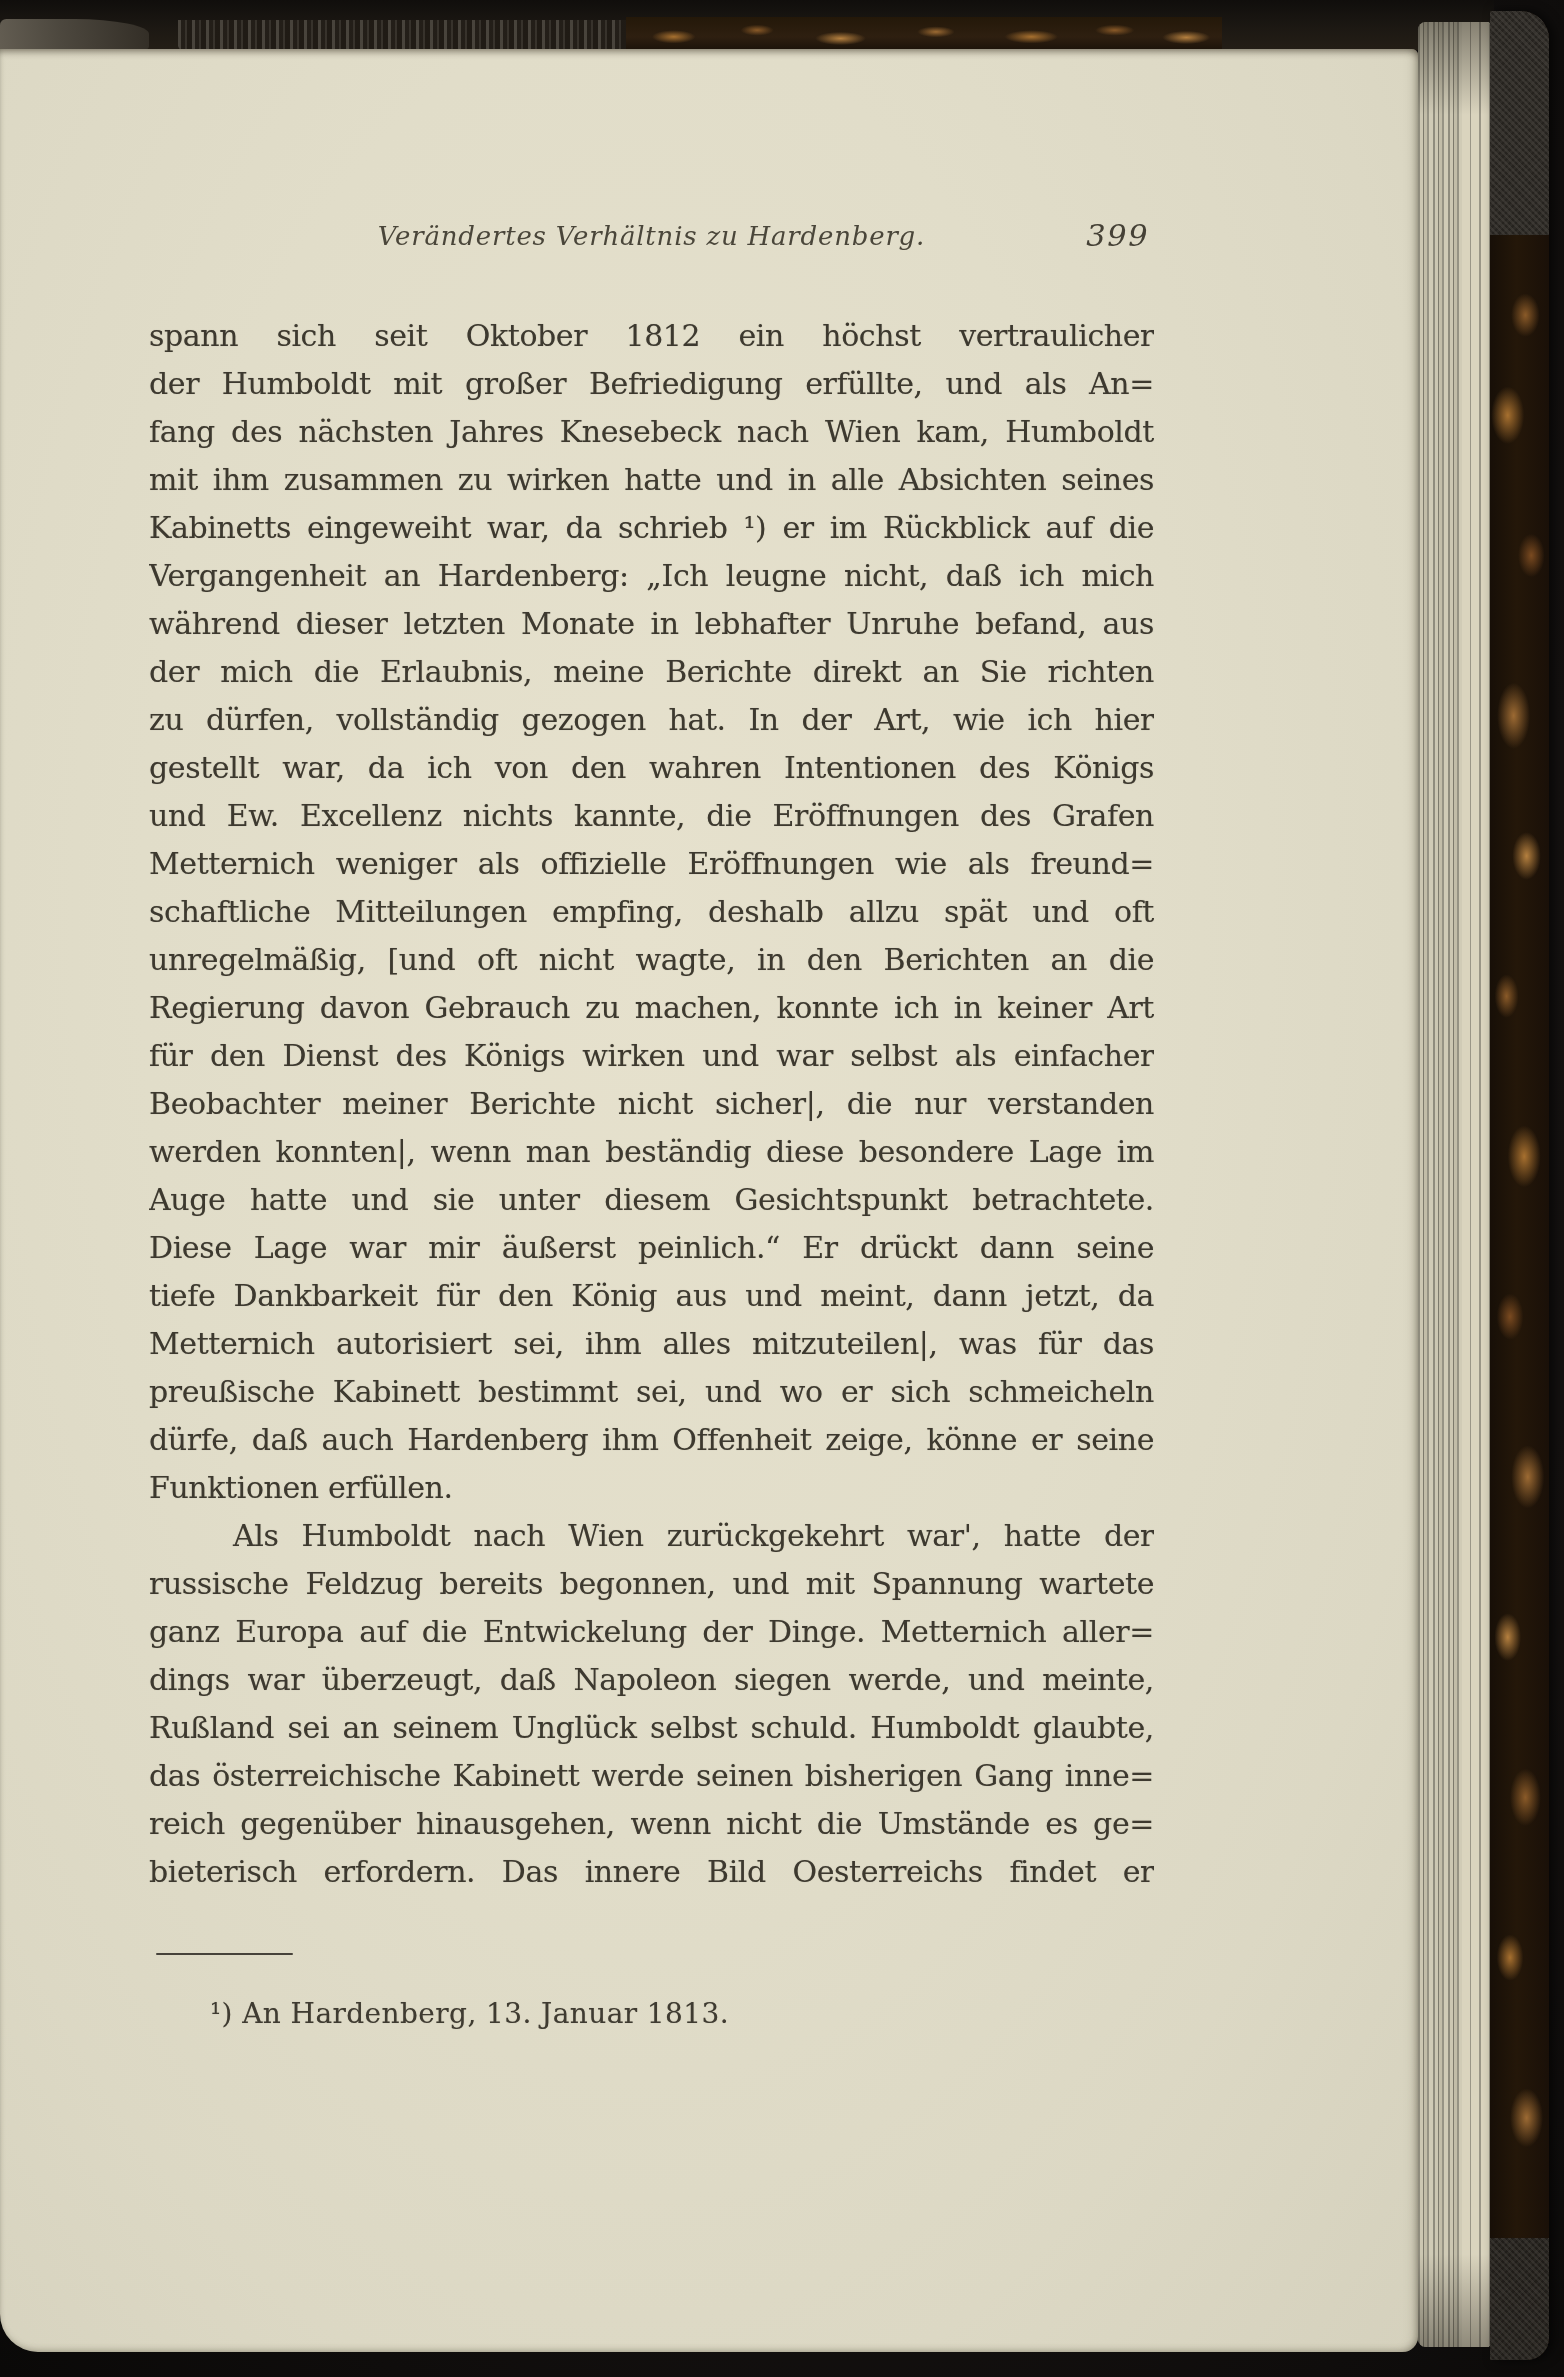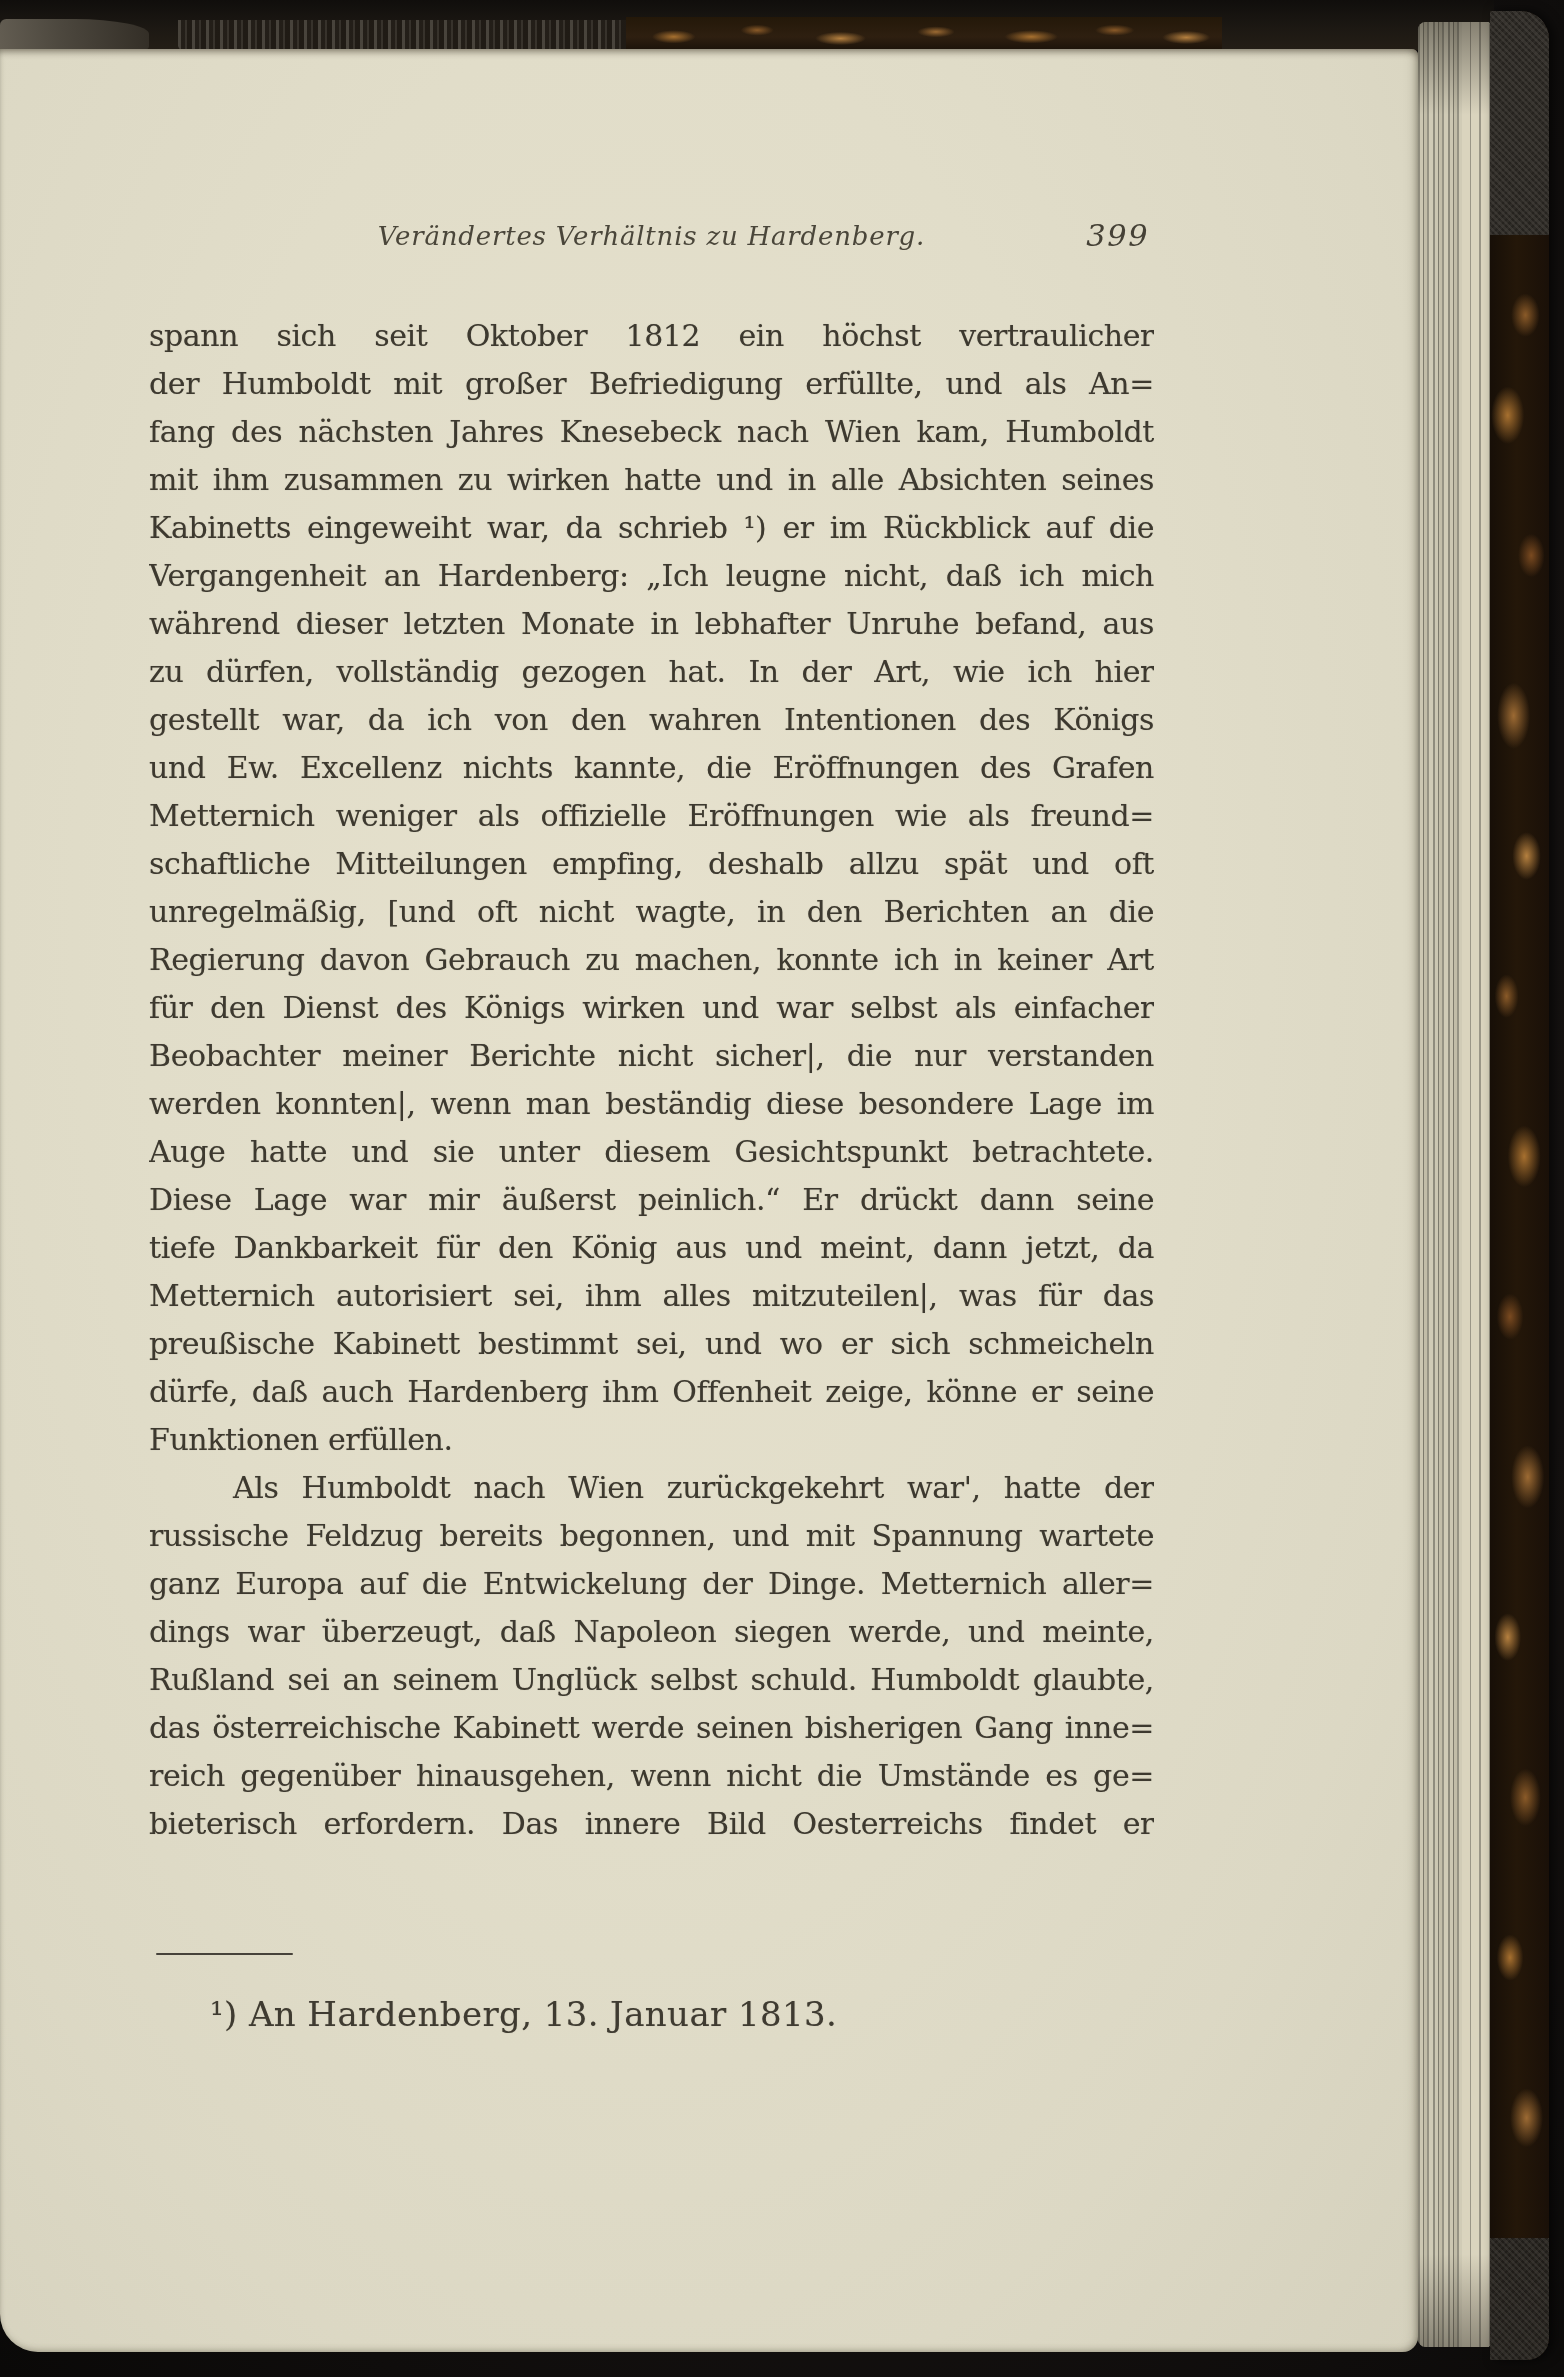--- a/index.html
+++ b/index.html
@@ -83,21 +83,21 @@
     overflow:hidden;
   }
   .line.short{text-align:right;text-align-last:left;}
   .line.indent{padding-left:84px;}
   .footnote-rule{
     position:absolute;left:156px;top:1904px;width:137px;height:2.3px;
     background:#46423a;border-radius:1.6px;
   }
   .footnote{
     position:absolute;left:210px;top:1946px;width:861px;
-    color:#3f3b31;font-size:34px;line-height:38px;letter-spacing:0.4px;
+    color:#3f3b31;font-size:28px;line-height:38px;letter-spacing:0.4px;
     text-shadow:0 0 0.8px rgba(61,57,47,.3);
   }
   
   .fore-edge{
     position:absolute;left:1418px;top:22px;width:72px;height:2325px;
     border-radius:7.8px 3.1px 3.1px 7.8px;
     background:
       repeating-linear-gradient(90deg,
         #8f8c7d 0 1.6px, #ccc7b2 1.6px 4.7px, #7d7a6c 4.7px 6.3px,
         #c2bda8 6.3px 9.4px, #969384 9.4px 11px, #d0cbb6 11px 15px);
@@ -175,20 +175,21 @@
     </div>
 
     <div class="body-text">
       <div class="line">spann sich seit Oktober 1812 ein höchst vertraulicher Briefwechsel,</div>
       <div class="line">der Humboldt mit großer Befriedigung erfüllte, und als An=</div>
       <div class="line">fang des nächsten Jahres Knesebeck nach Wien kam, Humboldt</div>
       <div class="line">mit ihm zusammen zu wirken hatte und in alle Absichten seines</div>
       <div class="line">Kabinetts eingeweiht war, da schrieb ¹) er im Rückblick auf die</div>
       <div class="line">Vergangenheit an Hardenberg: „Ich leugne nicht, daß ich mich</div>
       <div class="line">während dieser letzten Monate in lebhafter Unruhe befand, aus</div>
+      <div class="line">der mich die Erlaubnis, meine Berichte direkt an Sie richten</div>
       <div class="line">zu dürfen, vollständig gezogen hat. In der Art, wie ich hier</div>
       <div class="line">gestellt war, da ich von den wahren Intentionen des Königs</div>
       <div class="line">und Ew. Excellenz nichts kannte, die Eröffnungen des Grafen</div>
       <div class="line">Metternich weniger als offizielle Eröffnungen wie als freund=</div>
       <div class="line">schaftliche Mitteilungen empfing, deshalb allzu spät und oft</div>
       <div class="line">unregelmäßig, [und oft nicht wagte, in den Berichten an die</div>
       <div class="line">Regierung davon Gebrauch zu machen, konnte ich in keiner Art</div>
       <div class="line">für den Dienst des Königs wirken und war selbst als einfacher</div>
       <div class="line">Beobachter meiner Berichte nicht sicher|, die nur verstanden</div>
       <div class="line">werden konnten|, wenn man beständig diese besondere Lage im</div>

